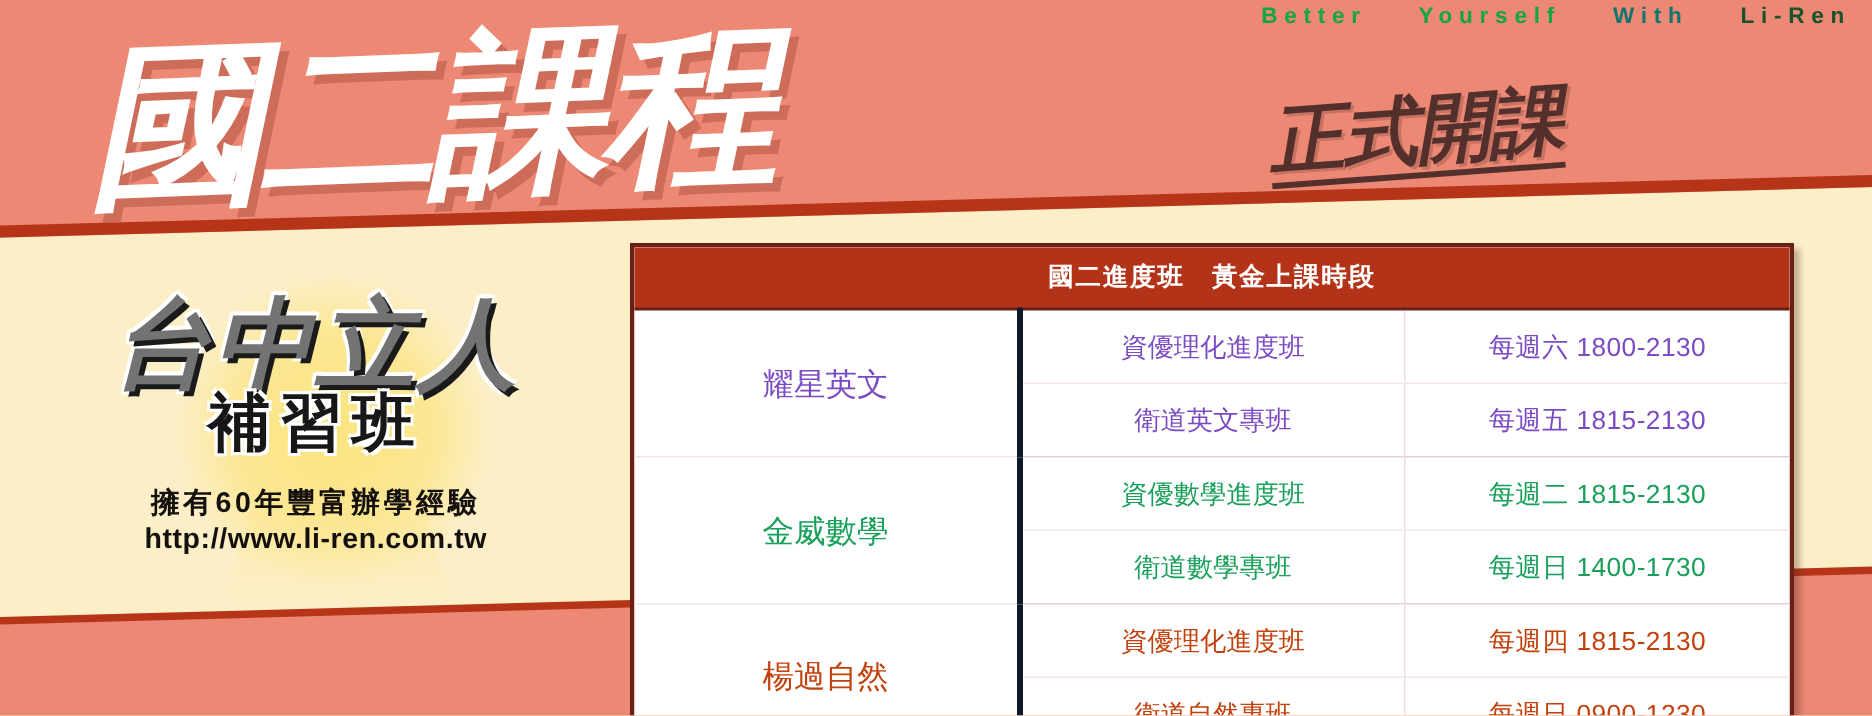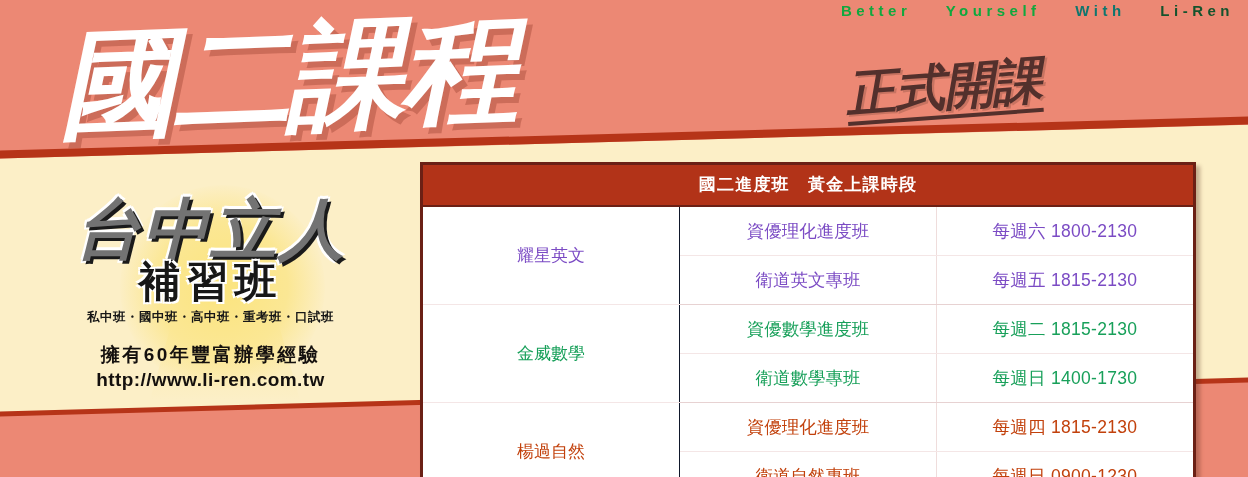--- a/index.html
+++ b/index.html
@@ -124,21 +124,21 @@
     padding:8px 0 9px;text-align:center;
     border-bottom:2px solid #6B2015;
   }
   table.sched td{
     text-align:center;height:46px;font-size:17.5px;
     border-right:1px solid #EFDDDC;
     border-bottom:1px solid #F4E6E6;
     white-space:nowrap;
   }
   table.sched td.subject{
-    width:148px;border-right:1px solid #0f172a;font-size:17px;
+    width:148px;border-right:4px solid #0f172a;font-size:21px;
   }
   table.sched td.cname{width:242px;}
   table.sched td.time{border-right:none;letter-spacing:.3px;}
   table.sched tr.group-end td{border-bottom:1px solid #E7D2D2;}
   table.sched tr:last-child td{border-bottom:none;}
 
   .c-eng{color:#7B4BC4;}
   .c-math{color:#18A05A;}
   .c-sci{color:#c2410c;}
 </style>
@@ -166,21 +166,20 @@
     <span>&nbsp;&nbsp;</span>
     <span class="tg-white">Li-Ren</span>
   </div>
 
   <div class="title-main">國二課程</div>
   <div class="title-sub">正式開課</div>
 
   <div class="logo">
     <div class="logo-red">台中立人</div>
     <div class="logo-black">補習班</div>
-    <div class="logo-types">私中班・國中班・高中班・重考班・口試班</div>
     <div class="logo-exp">擁有60年豐富辦學經驗</div>
     <div class="logo-url">http://www.li-ren.com.tw</div>
   </div>
 
   <div class="table-wrap">
     <table class="sched">
       <thead>
         <tr>
           <th class="hdr" colspan="3">國二進度班　黃金上課時段</th>
         </tr>

